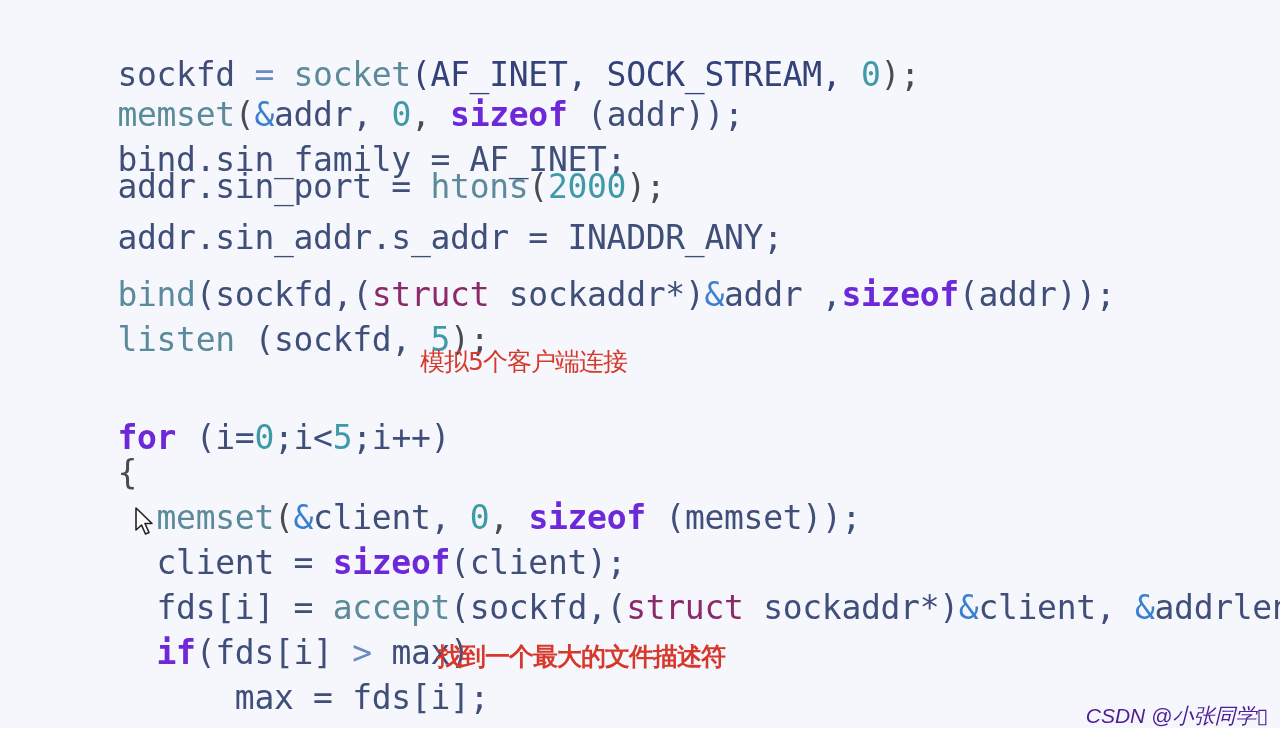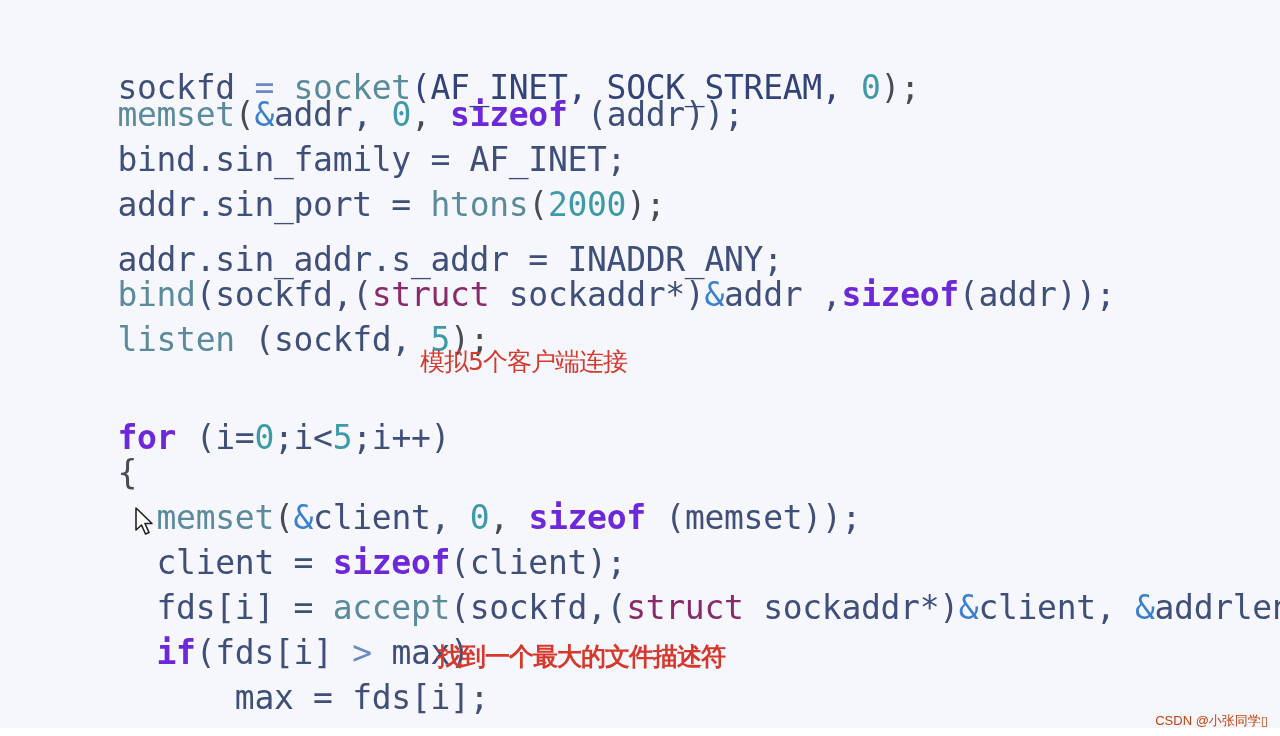--- a/index.html
+++ b/index.html
@@ -48,22 +48,23 @@
     font-size: 25px;
     color: #d6392c;
     white-space: nowrap;
     letter-spacing: -1px;
   }
   .watermark {
     position: absolute;
     right: 12px;
     bottom: 6px;
     font-family: "Liberation Sans", "DejaVu Sans", sans-serif;
-    font-size: 13px;
-    color: #c2410c;
+    font-size: 21px;
+    color: #4c1d95;
+    font-style: italic;
   }
   .bottom-strip {
     position: absolute;
     left: 0;
     bottom: 0;
     width: 1280px;
     height: 8px;
     background: #ffffff;
   }
   .cursor {
@@ -73,37 +74,37 @@
     width: 22px;
     height: 32px;
   }
 </style>
 </head>
 <body>
 
 <div class="page">
   <div class="code">
 
-    <div class="line" style="top:20px">
+    <div class="line" style="top:7px">
       <span class="tok-id">sockfd</span><span class="tok-op"> = </span><span class="tok-fn">socket</span><span class="tok-const">(AF_INET, SOCK_STREAM, </span><span class="tok-num">0</span><span class="tok-punc">);</span>
     </div>
 
     <div class="line" style="top:47px">
       <span class="tok-fn">memset</span><span class="tok-punc">(</span><span class="tok-amp">&amp;</span><span class="tok-id">addr, </span><span class="tok-num">0</span><span class="tok-punc">, </span><span class="tok-kw">sizeof</span><span class="tok-id"> (addr));</span>
     </div>
 
     <div class="line" style="top:92px">
       <span class="tok-id">bind.sin_family = AF_INET;</span>
     </div>
 
-    <div class="line" style="top:137px">
+    <div class="line" style="top:119px">
       <span class="tok-id">addr.sin_port = </span><span class="tok-fn">htons</span><span class="tok-punc">(</span><span class="tok-num">2000</span><span class="tok-punc">);</span>
     </div>
 
-    <div class="line" style="top:192px">
+    <div class="line" style="top:170px">
       <span class="tok-id">addr.sin_addr.s_addr = INADDR_ANY;</span>
     </div>
 
     <div class="line" style="top:227px">
       <span class="tok-fn">bind</span><span class="tok-id">(sockfd,(</span><span class="tok-type">struct</span><span class="tok-id"> sockaddr*)</span><span class="tok-amp">&amp;</span><span class="tok-id">addr ,</span><span class="tok-kw">sizeof</span><span class="tok-id">(addr));</span>
     </div>
 
     <div class="line" style="top:272px">
       <span class="tok-fn">listen</span><span class="tok-id"> (sockfd, </span><span class="tok-num">5</span><span class="tok-punc">);</span>
     </div>

